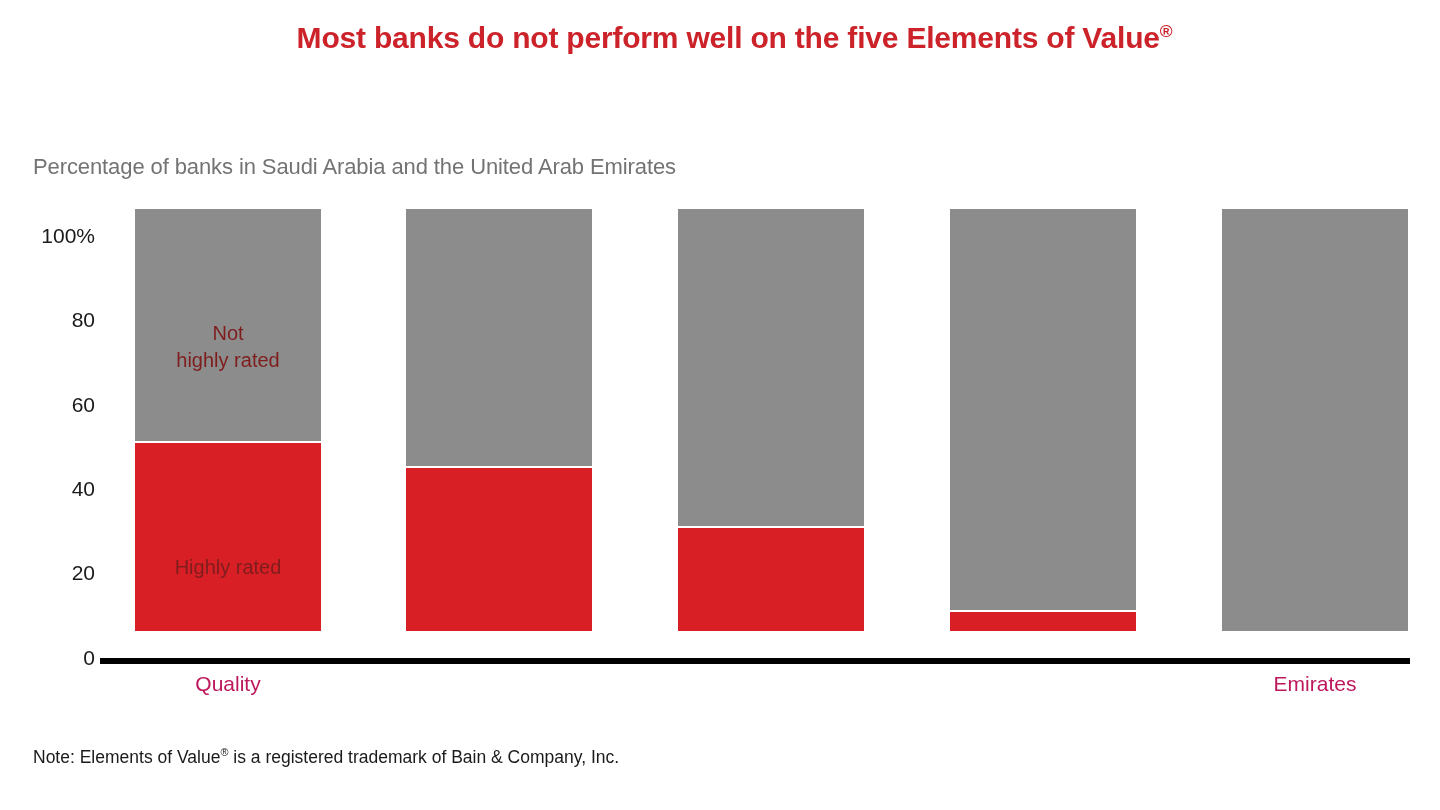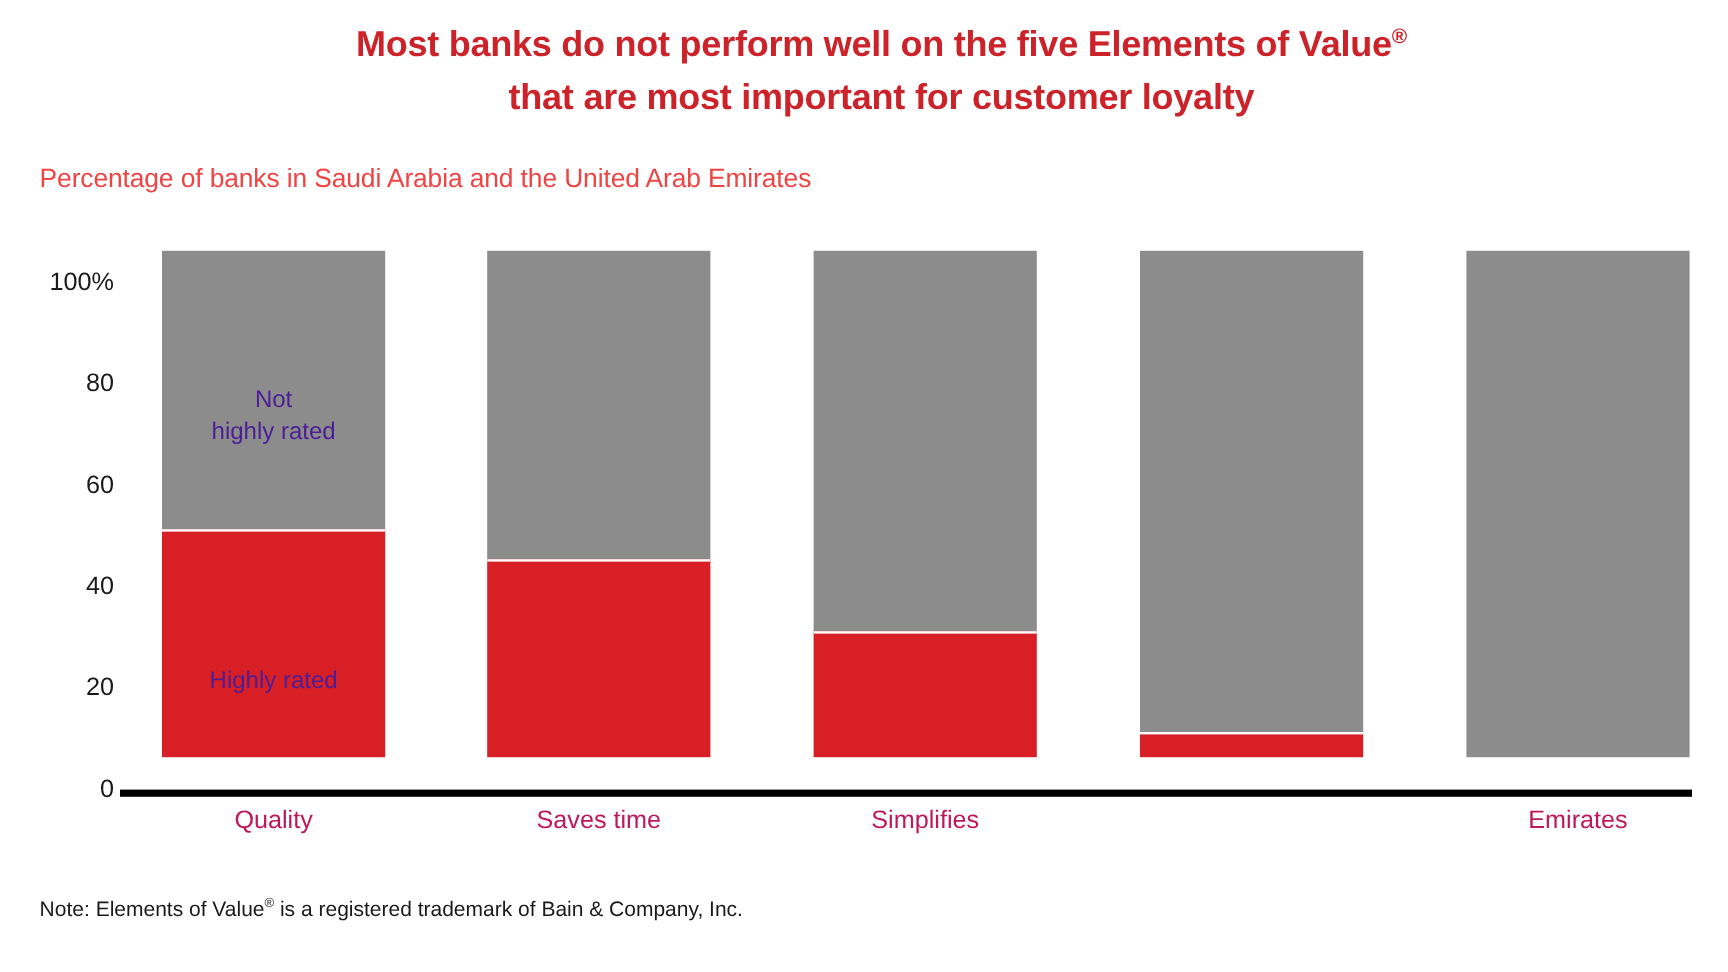--- a/index.html
+++ b/index.html
@@ -35,23 +35,23 @@
   #title sup {
     font-size: 0.58em;
     vertical-align: super;
     line-height: 0;
   }
 
   
   #subtitle {
     position: absolute;
     left: 33px;
-    top: 136px;
+    top: 154px;
     font-size: 22px;
-    color: #ef4444;
+    color: #737373;
     letter-spacing: -0.1px;
   }
 
   
   #chart {
     position: absolute;
     left: 0;
     top: 0;
     width: 1440px;
     height: 783px;
@@ -102,21 +102,21 @@
     width: 240px;
     text-align: center;
     font-size: 21px;
     color: #be185d;
   }
 
   .in-bar-label {
     position: absolute;
     width: 186px;
     text-align: center;
-    color: #4c1d95;
+    color: #7f1d1d;
     font-size: 20px;
     line-height: 1.35;
     pointer-events: none;
   }
 
   
   #footnotes {
     position: absolute;
     left: 33px;
     top: 744px;
@@ -129,21 +129,20 @@
     font-size: 0.62em;
     vertical-align: super;
     line-height: 0;
   }
 </style>
 </head>
 <body>
 
 <div id="title">
   <span class="line"><span>Most banks do not perform well on the five Elements of Value</span><sup>®</sup></span>
-  <span class="line">that are most important for customer loyalty</span>
 </div>
 
 <div id="subtitle">Percentage of banks in Saudi Arabia and the United Arab Emirates</div>
 
 <div id="chart">
 
   <div class="y-label" style="top:224px;">100%</div>
   <div class="y-label" style="top:308px;">80</div>
   <div class="y-label" style="top:393px;">60</div>
   <div class="y-label" style="top:477px;">40</div>
@@ -162,29 +161,27 @@
   </div>
   <div class="in-bar-label" style="left:135px; top:554px;">Highly rated</div>
   <div class="bar-caption" style="left:108px;">Quality</div>
 
   <div class="bar-col" style="left:406px;">
     <div class="seg seg-not" style="height:257.4px;"></div>
     <div class="seg seg-high" style="height:164.6px;">
         <span class="seg-divider"></span>
       </div>
   </div>
-  <div class="bar-caption" style="left:379px;">Saves time</div>
 
   <div class="bar-col" style="left:678px;">
     <div class="seg seg-not" style="height:316.5px;"></div>
     <div class="seg seg-high" style="height:105.5px;">
         <span class="seg-divider"></span>
       </div>
   </div>
-  <div class="bar-caption" style="left:651px;">Simplifies</div>
 
   <div class="bar-col" style="left:950px;">
     <div class="seg seg-not" style="height:400.9px;"></div>
     <div class="seg seg-high" style="height:21.1px;">
         <span class="seg-divider"></span>
       </div>
   </div>
 
   <div class="bar-col" style="left:1222px;">
     <div class="seg seg-not" style="height:422px;"></div>

